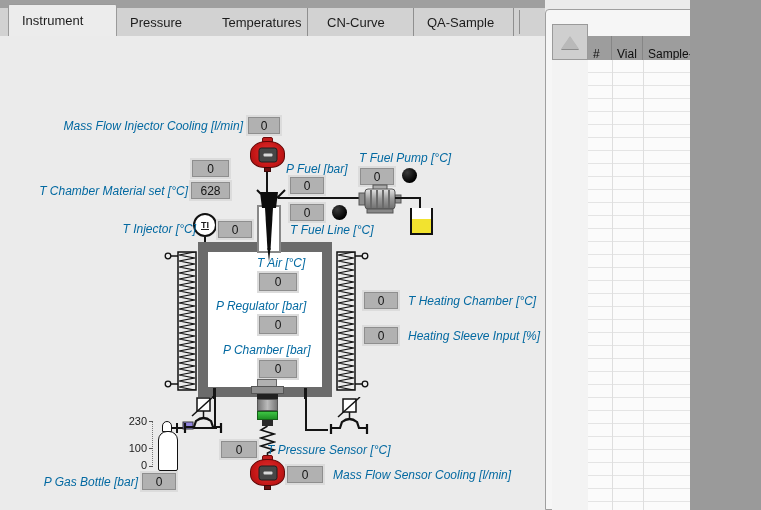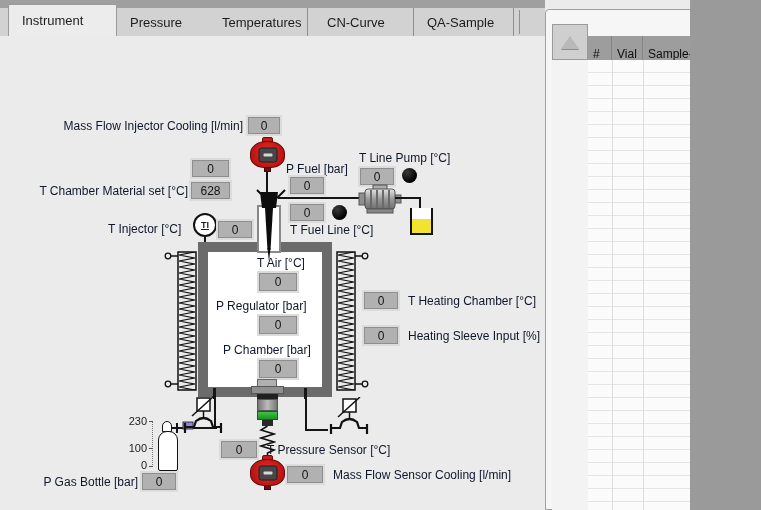--- a/index.html
+++ b/index.html
@@ -25,21 +25,21 @@
   .tri{width:0;height:0;border-left:9px solid transparent;border-right:9px solid transparent;
        border-bottom:13px solid #b9b9b9;filter:drop-shadow(0 1px 0 #8c8c8c);}
   .gindcol{position:absolute;left:552px;top:60px;width:36px;height:450px;background:#f3f3f3;
         border-right:1px solid #c9c9c9;}
   .gdata{position:absolute;left:588px;top:60px;width:177px;height:450px;background-color:#fbfbfb;
         background-image:
           repeating-linear-gradient(to bottom, transparent 0 12px, #e4e4e4 12px 13px),
           repeating-linear-gradient(to bottom, transparent 0 38px, #d9d9d9 38px 39px);}
   .vline{position:absolute;top:60px;height:450px;width:1px;background:#dedede;}
   
-  .lbl{position:absolute;font-size:12px;white-space:nowrap;color:#0f172a;}
+  .lbl{position:absolute;font-size:12px;white-space:nowrap;color:#0369a1;font-style:italic;}
   .fld{position:absolute;background:#b1b1b1;border:1px solid #8e8e8e;box-shadow:0 0 0 2px #dcdcdc;
        display:flex;align-items:center;justify-content:center;font-size:12px;color:#141414;box-sizing:border-box;}
   .ln{position:absolute;background:#141414;}
   .led{position:absolute;width:15px;height:15px;border-radius:50%;
        background:radial-gradient(circle at 35% 30%,#3a3a3a,#000 70%);}
   .pm{position:absolute;width:3px;height:11px;background:#161616;}
   .ico{position:absolute;}
   
   .sensor{position:absolute;width:35px;height:35px;}
   .s-tab{position:absolute;left:12px;top:0;width:11px;height:6px;background:#c21d1d;
@@ -130,31 +130,31 @@
   <div class="fld" style="left:192px;top:160px;width:37px;height:17px;">0</div>
   <div class="lbl" style="left:28px;top:184px;width:160px;text-align:right;">T Chamber Material set [°C]</div>
   <div class="fld" style="left:191px;top:182px;width:39px;height:17px;">628</div>
 
   <div class="ti" style="left:193px;top:213px;text-decoration:underline;">
       <span>TI</span>
     </div>
   <div class="ln" style="left:204px;top:237px;width:2px;height:30px;"></div>
   <div class="enddot" style="left:202px;top:266px;"></div>
 
-  <div class="lbl" style="left:108px;top:222px;width:88px;text-align:left;">T Injector [°C]</div>
+  <div class="lbl" style="left:108px;top:222px;width:88px;text-align:right;">T Injector [°C]</div>
   <div class="fld" style="left:218px;top:221px;width:34px;height:17px;">0</div>
 
   <div class="ln" style="left:278px;top:197px;width:84px;height:2px;"></div>
   <div class="lbl" style="left:286px;top:162px;">P Fuel [bar]</div>
   <div class="fld" style="left:290px;top:177px;width:34px;height:17px;">0</div>
   <div class="fld" style="left:290px;top:204px;width:34px;height:17px;">0</div>
   <div class="led" style="left:332px;top:205px;"></div>
   <div class="lbl" style="left:290px;top:223px;">T Fuel Line [°C]</div>
 
-  <div class="lbl" style="left:359px;top:151px;">T Line Pump [°C]</div>
+  <div class="lbl" style="left:359px;top:151px;">T Fuel Pump [°C]</div>
   <div class="fld" style="left:360px;top:168px;width:34px;height:17px;">0</div>
   <div class="led" style="left:402px;top:168px;"></div>
   <div class="ico" style="left:357px;top:183px;">
     <svg width="46" height="32">
       <defs>
           <linearGradient id="pg" x1="0" y1="0" x2="0" y2="1">
         <stop offset="0" stop-color="#e6e6e6"></stop>
             <stop offset="0.5" stop-color="#9a9a9a"></stop>
             <stop offset="1" stop-color="#6f6f6f"></stop>
       </linearGradient>

